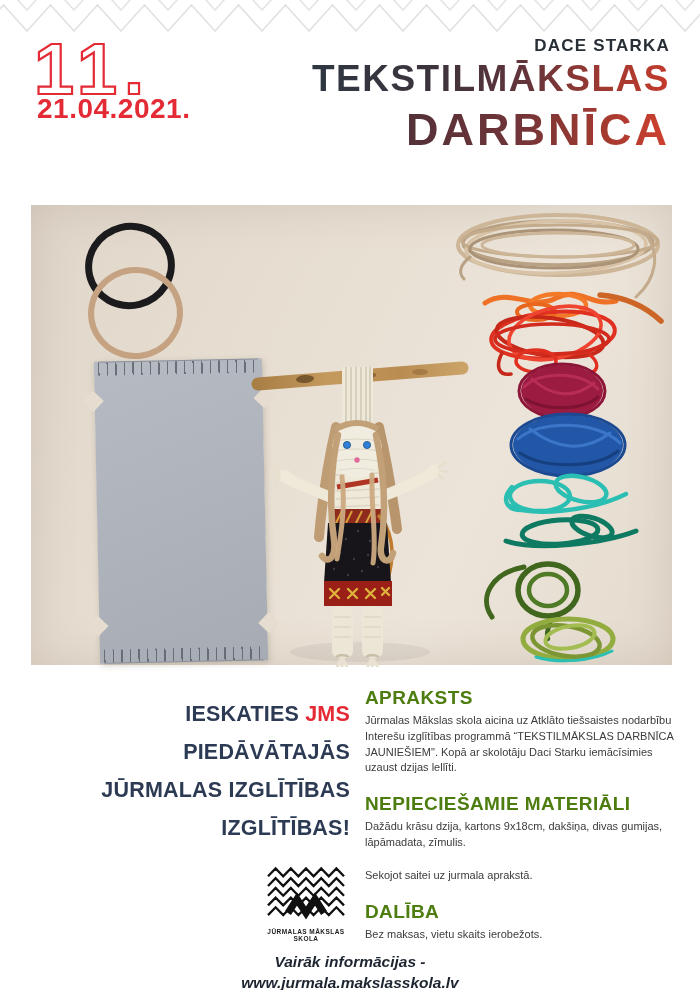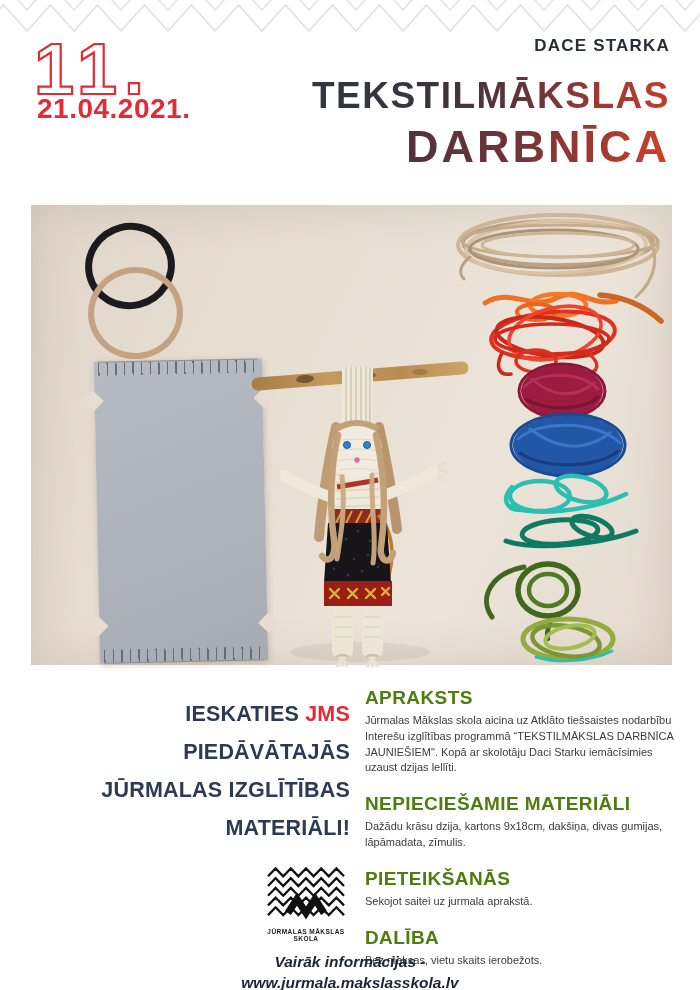--- a/index.html
+++ b/index.html
@@ -13,21 +13,21 @@
   .episode{
     position:absolute;left:34px;top:34px;
     font-size:72px;font-weight:bold;line-height:70px;letter-spacing:7px;
     color:#ffffff;-webkit-text-stroke:2.2px #e42a35;text-stroke:2.2px #e42a35;text-align:center;
   }
   .datetime{
     position:absolute;left:37px;top:96px;
     font-size:28px;font-weight:bold;line-height:26px;color:#e42a35;letter-spacing:.5px;
   }
   .header-right{position:absolute;right:30px;top:36px;text-align:right;}
-  .author{font-size:17px;font-weight:bold;letter-spacing:1.2px;color:#272e36;margin-bottom:20px;}
+  .author{font-size:17px;font-weight:bold;letter-spacing:1.2px;color:#272e36;margin-bottom:3px;}
   .title-line{line-height:40px;}
   .title-line span{
     display:inline-block;font-weight:bold;
     -webkit-background-clip:text;background-clip:text;
     -webkit-text-fill-color:transparent;color:transparent;
   }
   .title1 span{
     font-size:37px;letter-spacing:1.5px;
     background-image:linear-gradient(90deg,#2e3742 0%,#3d333c 35%,#64343a 60%,#a03a31 82%,#c43a2c 100%);
     text-align:right;
@@ -318,29 +318,28 @@
         <ellipse cx="130" cy="432" rx="25" ry="11" stroke="#a4bd52" stroke-width="4" transform="rotate(-11 130 432)"></ellipse>
         <path d="M96,452 C120,459 152,456 172,446" stroke="#2abfb2" stroke-width="3"></path>
       </g>
     </svg>
   </div>
 
   <div class="invite">
     <div><span>IESKATIES </span><span class="accent">JMS</span></div>
     <div>PIEDĀVĀTAJĀS</div>
     <div>JŪRMALAS IZGLĪTĪBAS</div>
-    <div>MATERIĀLI!</div>
+    <div>IZGLĪTĪBAS!</div>
   </div>
 
   <div class="info-col">
     <h3 class="info-heading">APRAKSTS</h3>
     <p class="info-body">Jūrmalas Mākslas skola aicina uz Atklāto tiešsaistes nodarbību Interešu izglītības programmā “TEKSTILMĀKSLAS DARBNĪCA JAUNIEŠIEM". Kopā ar skolotāju Daci Starku iemācīsimies uzaust dzijas lellīti.</p>
     <h3 class="info-heading">NEPIECIEŠAMIE MATERIĀLI</h3>
     <p class="info-body">Dažādu krāsu dzija, kartons 9x18cm, dakšiņa, divas gumijas, lāpāmadata, zīmulis.</p>
-    <h3 class="info-heading">PIETEIKŠANĀS</h3>
     <p class="info-body">Sekojot saitei uz jurmala aprakstā.</p>
     <h3 class="info-heading">DALĪBA</h3>
     <p class="info-body">Bez maksas, vietu skaits ierobežots.</p>
   </div>
 
   <div class="logo">
     <svg width="78" height="54" viewBox="0 0 78 54">
       <g id="logoRows" fill="none" stroke="#101010" stroke-width="2.3">
           <polyline points="1,10.3 8.6,2.5 16.2,10.3 23.799999999999997,2.5 31.4,10.3 39,2.5 46.599999999999994,10.3 54.199999999999996,2.5 61.8,10.3 69.39999999999999,2.5 77,10.3"></polyline>
           <polyline points="1,20 8.6,12.2 16.2,20 23.799999999999997,12.2 31.4,20 39,12.2 46.599999999999994,20 54.199999999999996,12.2 61.8,20 69.39999999999999,12.2 77,20"></polyline>

